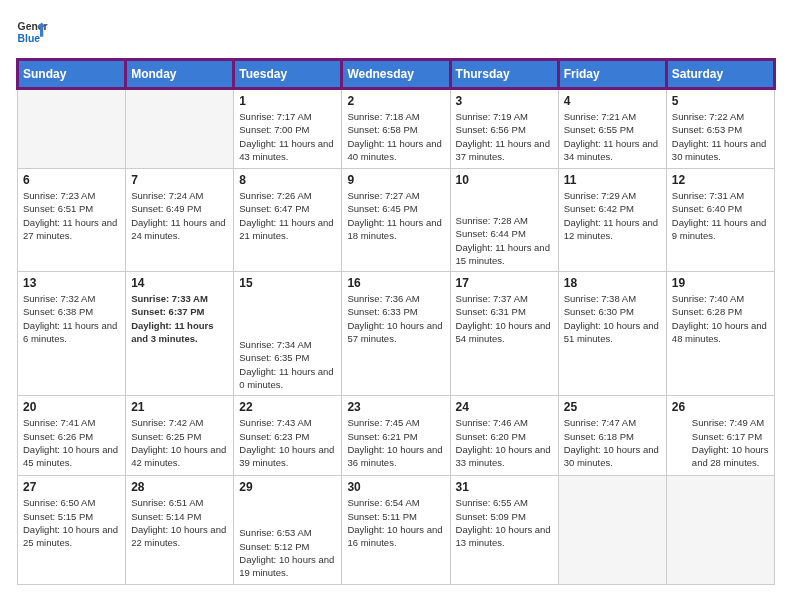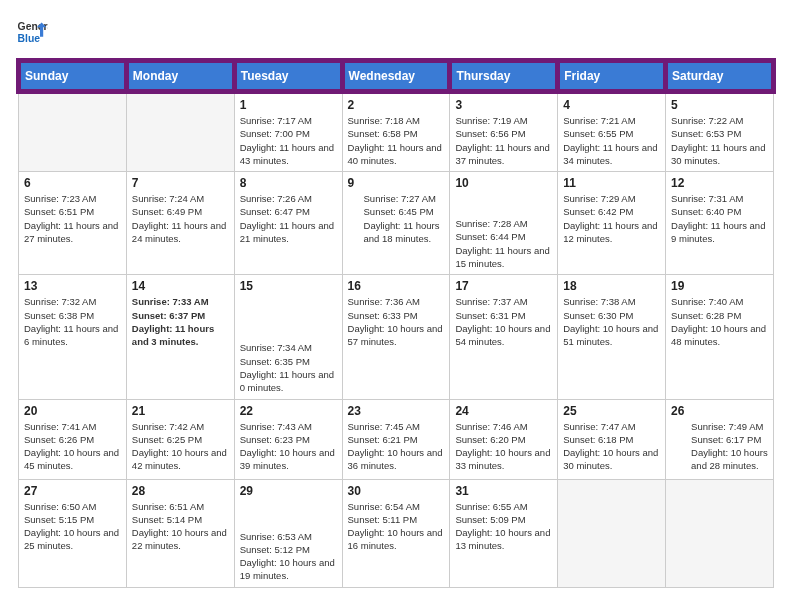--- a/index.html
+++ b/index.html
@@ -42,21 +42,21 @@
       border-collapse: collapse;
       table-layout: fixed;
     }
     th {
       background-color: #3a7bd5;
       color: #fff;
       font-size: 12px;
       font-weight: bold;
       padding: 6px 4px;
       text-align: left;
-      border: 5px solid #701a75;
+      border: 3px solid #701a75;
     }
     td {
       vertical-align: top;
       border: 1px solid #ccc;
       padding: 4px 5px;
       font-size: 10px;
       color: #333;
       height: 80px;
       background: #fff;
     }
@@ -153,21 +153,21 @@
 Daylight: 11 hours and 24 minutes.</div>
         </td>
         <td>
           <div class="day-number">8</div>
           <div class="day-info" style="white-space: pre-line;">Sunrise: 7:26 AM
 Sunset: 6:47 PM
 Daylight: 11 hours and 21 minutes.</div>
         </td>
         <td>
           <div class="day-number">9</div>
-          <div class="day-info" style="white-space: pre-line; margin-left: 16px;">Sunrise: 7:27 AM
+          <div class="day-info" style="white-space: pre-line;">Sunrise: 7:27 AM
 Sunset: 6:45 PM
 Daylight: 11 hours and 18 minutes.</div>
         </td>
         <td>
           <div class="day-number">10</div>
           <div class="day-info" style="white-space: pre-line; margin-top: 27px;">Sunrise: 7:28 AM
 Sunset: 6:44 PM
 Daylight: 11 hours and 15 minutes.</div>
         </td>
         <td>

